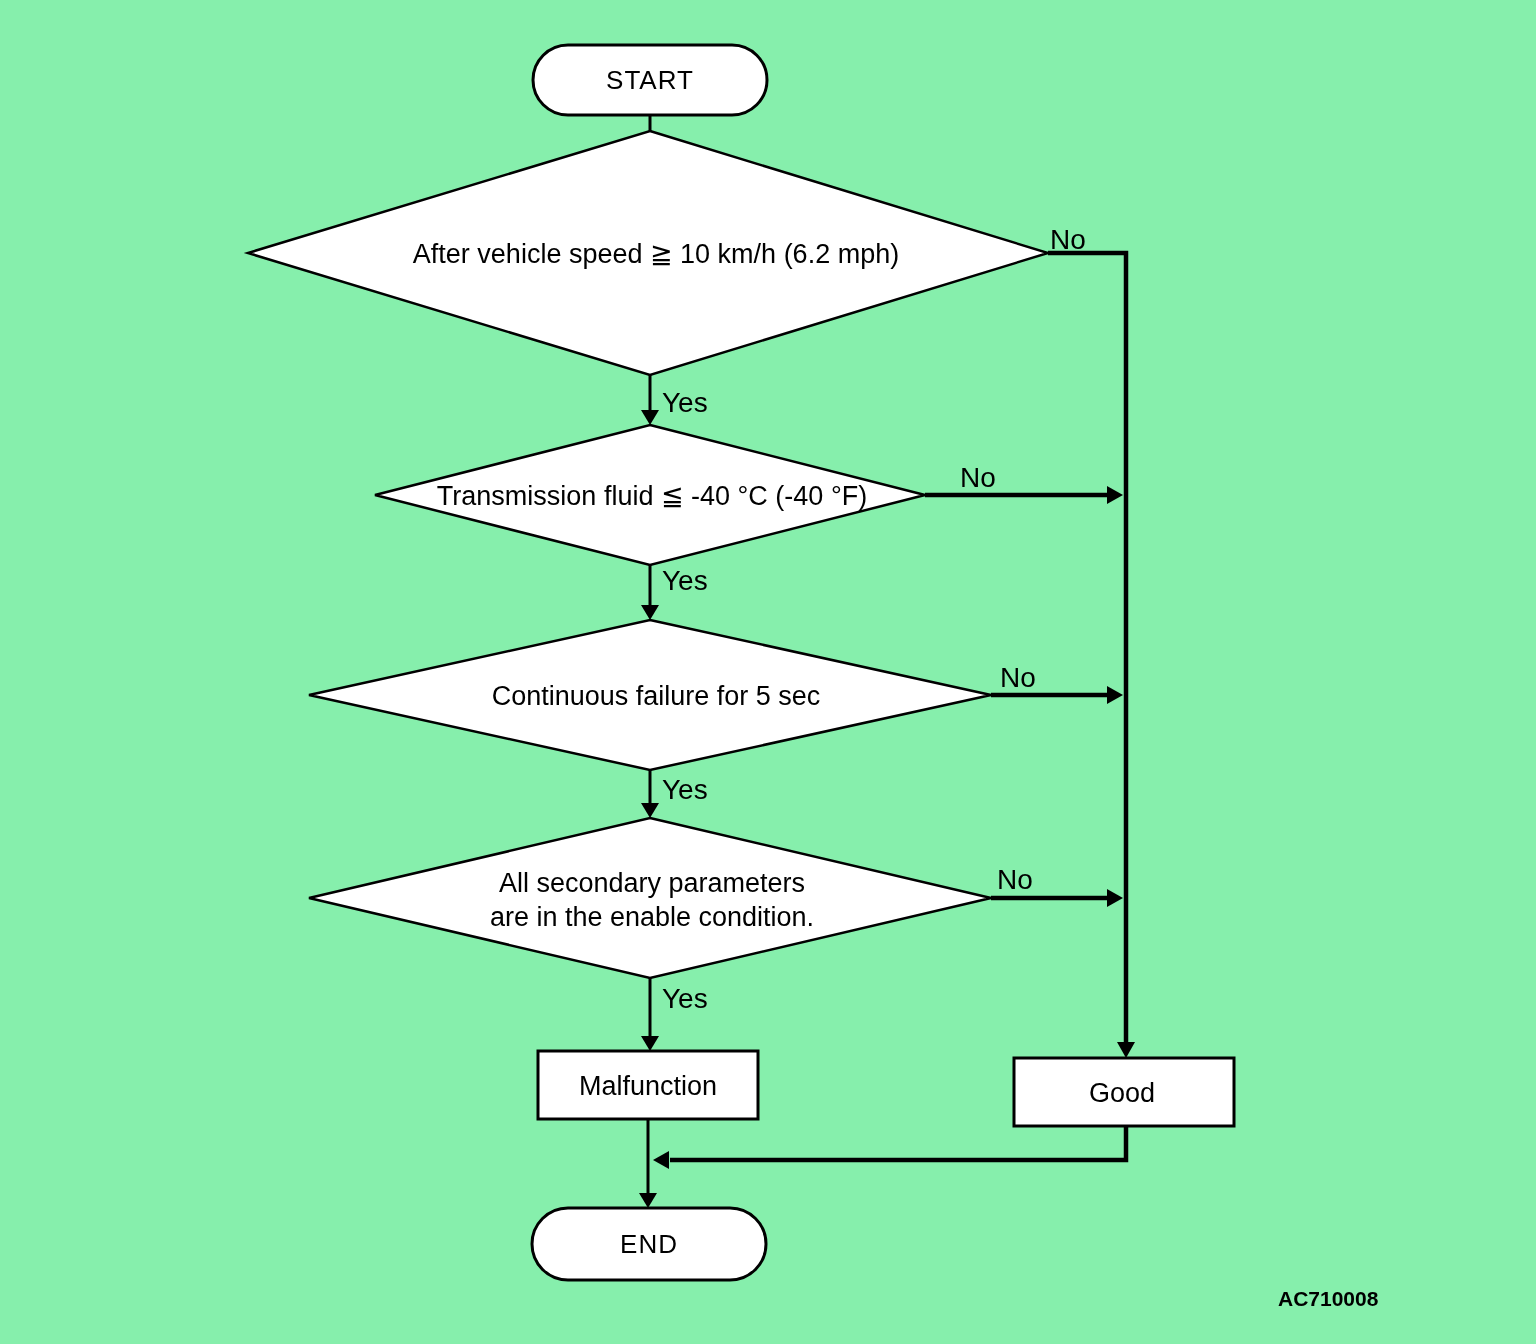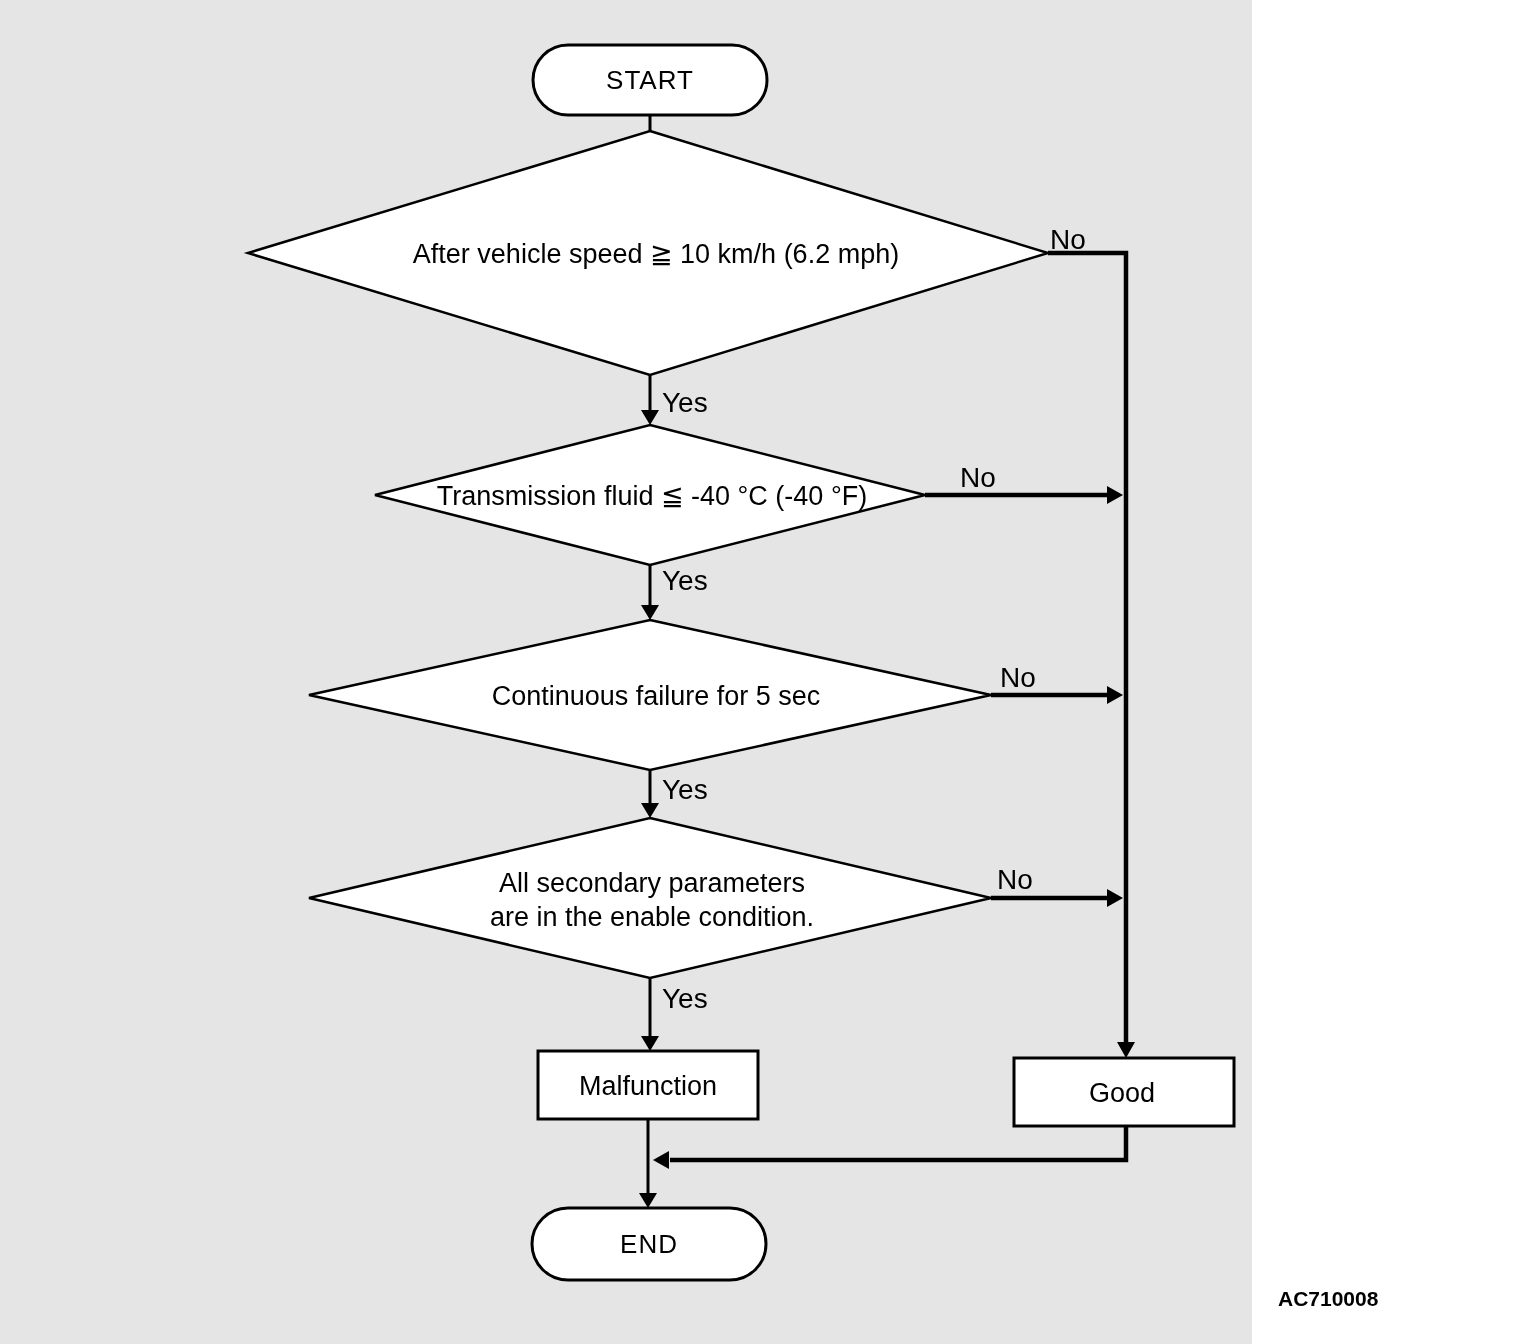--- a/index.html
+++ b/index.html
@@ -2,23 +2,23 @@
 <html><head>
 <meta charset="utf-8">
 <style>
   html, body {
     margin: 0;
     padding: 0;
     background: #ffffff;
   }
   .canvas {
     position: relative;
-    width: 1252px;
+    width: 1536px;
     height: 1344px;
-    background: #e5e5e5;
+    background: #86efac;
     font-family: "Liberation Sans", "DejaVu Sans", sans-serif;
   }
   svg { display: block; }
   text {
     fill: #000000;
     font-family: "Liberation Sans", "DejaVu Sans", sans-serif;
   }
   .node-label   { font-size: 27px; }
   .terminal-label { font-size: 26px; letter-spacing: 1px; }
   .branch-label { font-size: 28px; }

